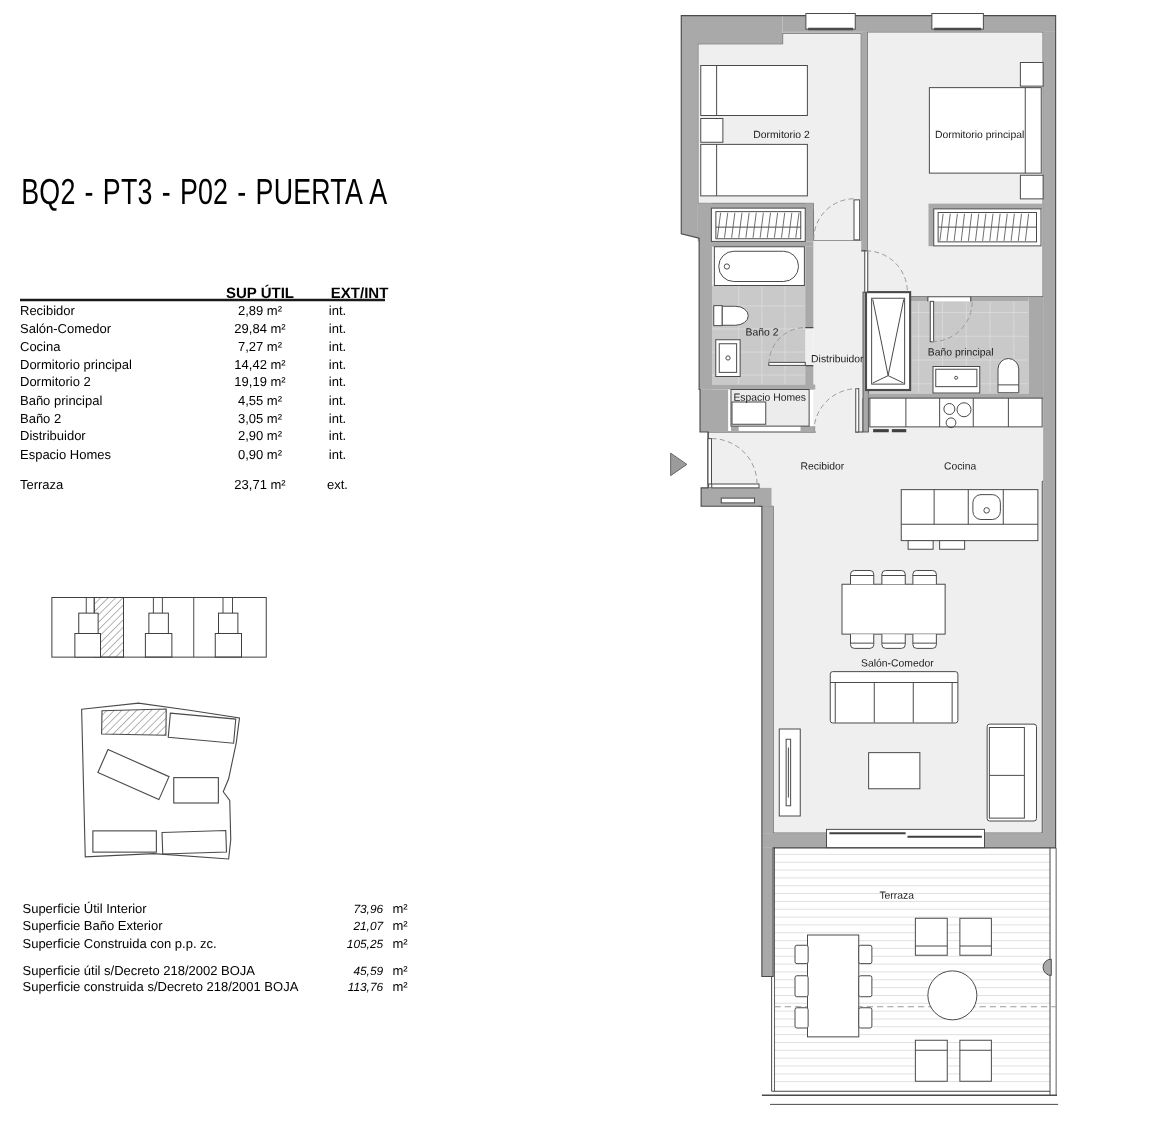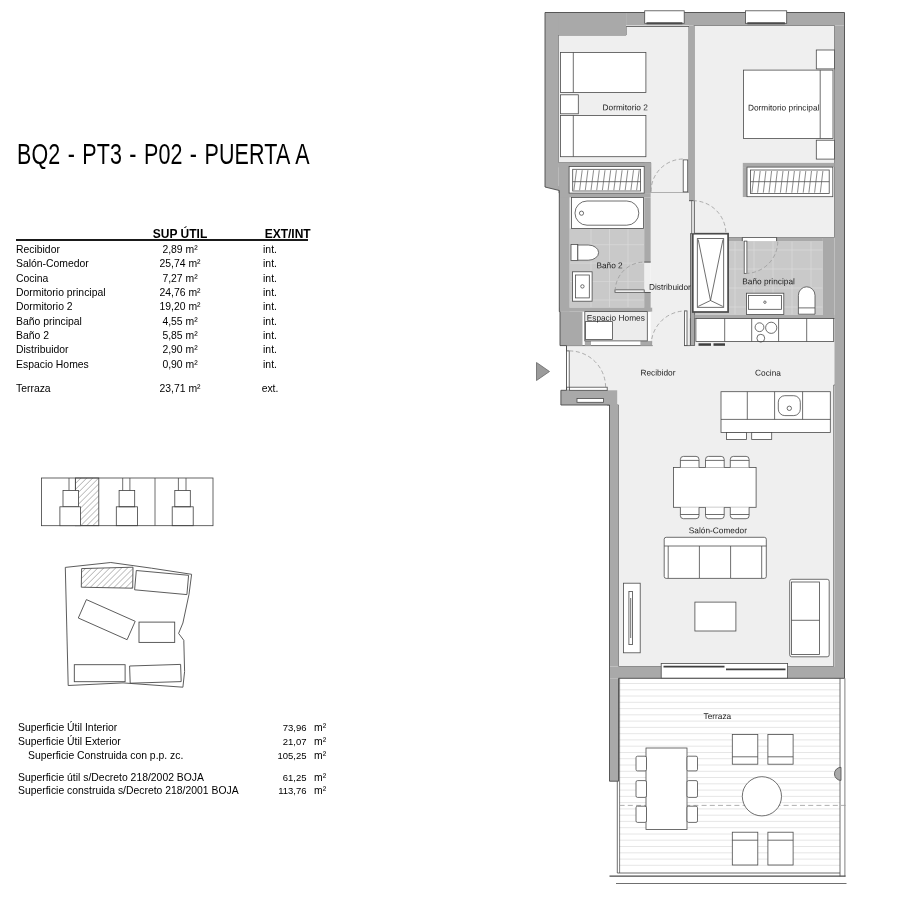--- a/index.html
+++ b/index.html
@@ -1,20 +1,20 @@
 <!DOCTYPE html>
 <html><head><meta charset="utf-8">
 <style>
 html,body{margin:0;padding:0;background:#fff}
 body{width:921px;height:907px;position:relative;overflow:hidden;font-family:"Liberation Sans",sans-serif;color:#000;filter:grayscale(1)}
 .abs{position:absolute;line-height:1;white-space:nowrap}
 .lbl{position:absolute;left:16px}
-.val{position:absolute;left:180px;transform:translateX(-50%)}
+.val{position:absolute;left:208px;transform:translateX(-50%)}
 .ei{position:absolute;left:270px;transform:translateX(-50%)}
-.sv{position:absolute;left:306.5px;transform:translateX(-100%);font-size:9.5px}
+.sv{position:absolute;left:306.5px;transform:translateX(-100%);font-style:italic;font-size:9.5px}
 .sm{position:absolute;left:314px}
 .row{position:absolute;left:0;top:0;width:340px;font-size:10.4px}
 </style></head>
 <body>
 
 <div class="abs" style="left:17px;top:140px;font-size:29px;transform:scaleX(0.74);transform-origin:0 50%;letter-spacing:0.2px;word-spacing:1.6px">BQ2 - PT3 - P02 - PUERTA A</div>
 
 <div class="abs row" style="top:228.0px;font-weight:bold;font-size:12px">
   <span class="val">SUP ÚTIL</span>
     <span class="ei" style="left:287.7px">EXT/INT</span>
@@ -23,46 +23,46 @@
 <div class="abs" style="left:16px;top:239px;width:292px;height:1.7px;background:#1a1a1a"></div>
 
 <div>
 <div class="abs row" style="top:245.0px">
       <span class="lbl">Recibidor</span>
       <span class="val">2,89 m²</span>
       <span class="ei">int.</span>
     </div>
 <div class="abs row" style="top:259.3px">
       <span class="lbl">Salón-Comedor</span>
-      <span class="val">25,74 m²</span>
+      <span class="val">29,84 m²</span>
       <span class="ei">int.</span>
     </div>
 <div class="abs row" style="top:273.7px">
       <span class="lbl">Cocina</span>
       <span class="val">7,27 m²</span>
       <span class="ei">int.</span>
     </div>
 <div class="abs row" style="top:288.0px">
       <span class="lbl">Dormitorio principal</span>
-      <span class="val">24,76 m²</span>
+      <span class="val">14,42 m²</span>
       <span class="ei">int.</span>
     </div>
 <div class="abs row" style="top:302.4px">
       <span class="lbl">Dormitorio 2</span>
-      <span class="val">19,20 m²</span>
+      <span class="val">19,19 m²</span>
       <span class="ei">int.</span>
     </div>
 <div class="abs row" style="top:316.7px">
       <span class="lbl">Baño principal</span>
       <span class="val">4,55 m²</span>
       <span class="ei">int.</span>
     </div>
 <div class="abs row" style="top:331.1px">
       <span class="lbl">Baño 2</span>
-      <span class="val">5,85 m²</span>
+      <span class="val">3,05 m²</span>
       <span class="ei">int.</span>
     </div>
 <div class="abs row" style="top:345.4px">
       <span class="lbl">Distribuidor</span>
       <span class="val">2,90 m²</span>
       <span class="ei">int.</span>
     </div>
 <div class="abs row" style="top:359.8px">
       <span class="lbl">Espacio Homes</span>
       <span class="val">0,90 m²</span>
@@ -75,32 +75,32 @@
     </div>
 </div>
 
 <div>
 <div class="abs row" style="top:723.3px">
       <span class="lbl" style="left:18px">Superficie Útil Interior</span>
       <span class="sv">73,96</span>
       <span class="sm">m²</span>
     </div>
 <div class="abs row" style="top:737.0px">
-      <span class="lbl" style="left:18px">Superficie Útil Exterior</span>
+      <span class="lbl" style="left:18px">Superficie Baño Exterior</span>
       <span class="sv">21,07</span>
       <span class="sm">m²</span>
     </div>
 <div class="abs row" style="top:750.6px">
-      <span class="lbl" style="left:28px">Superficie Construida con p.p. zc.</span>
+      <span class="lbl" style="left:18px">Superficie Construida con p.p. zc.</span>
       <span class="sv">105,25</span>
       <span class="sm">m²</span>
     </div>
 <div class="abs row" style="top:772.8px">
       <span class="lbl" style="left:18px">Superficie útil s/Decreto 218/2002 BOJA</span>
-      <span class="sv">61,25</span>
+      <span class="sv">45,59</span>
       <span class="sm">m²</span>
     </div>
 <div class="abs row" style="top:786.4px">
       <span class="lbl" style="left:18px">Superficie construida s/Decreto 218/2001 BOJA</span>
       <span class="sv">113,76</span>
       <span class="sm">m²</span>
     </div>
 </div>
 
 <svg id="plan" class="abs" style="left:0;top:0" width="921" height="907" viewBox="0 0 921 907" fill="none" stroke-linecap="butt">

